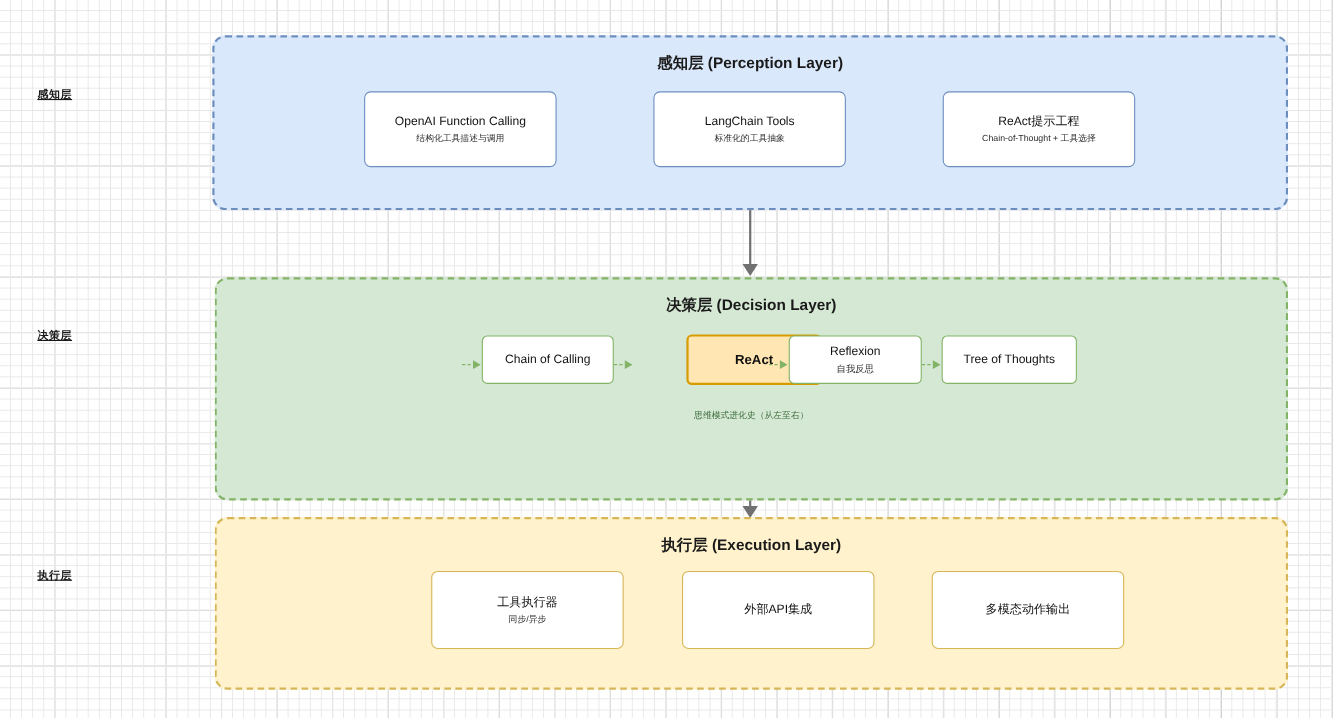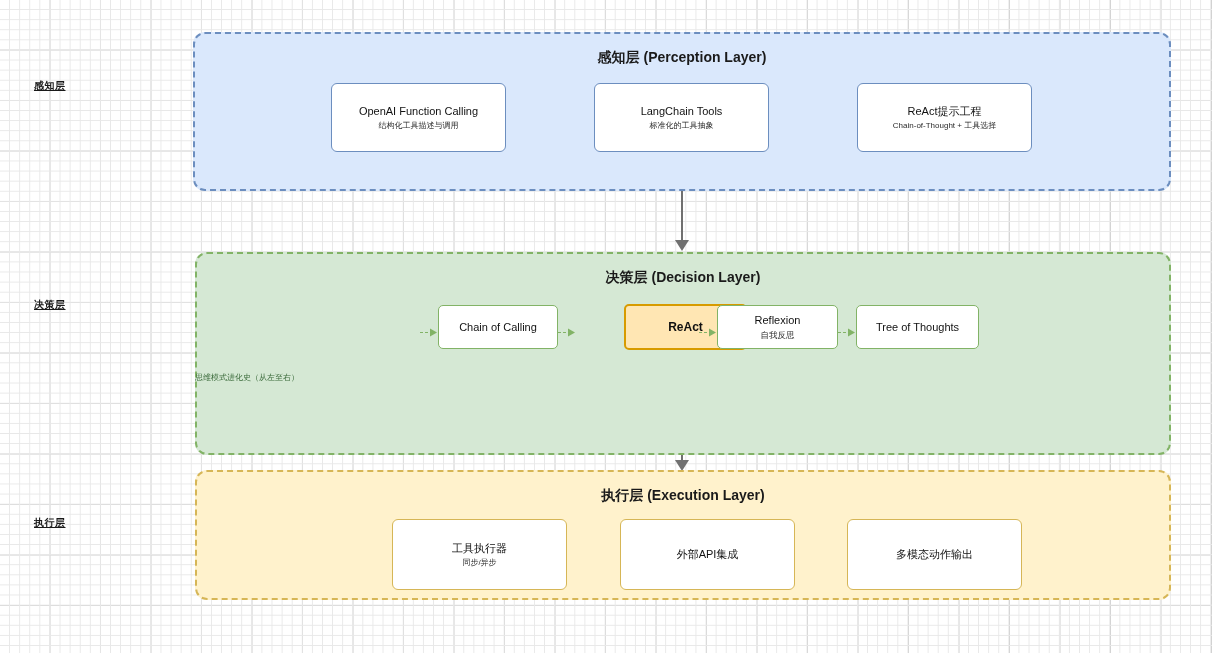--- a/index.html
+++ b/index.html
@@ -78,21 +78,21 @@
     height: 203px;
     background-color: #d5e8d4;
     border: 2px dashed #82b366;
   }
   #decision-layer .layer-title { top: 15px; }
 
   #execution-layer {
     left: 195px;
     top: 470px;
     width: 976px;
-    height: 130px;
+    height: 157px;
     background-color: #fff2cc;
     border: 2px dashed #d6b656;
   }
   #execution-layer .layer-title { top: 15px; }
 
   
   .node {
     position: absolute;
     box-sizing: border-box;
     background-color: #ffffff;
@@ -161,20 +161,21 @@
   #mini-arrow-1 { left: 558px; }
   #mini-arrow-2 { left: 699px; }
   #mini-arrow-3 { left: 838px; }
 
   
   #decision-caption {
     position: absolute;
     left: 195px;
     top: 372px;
     width: 976px;
+    text-align: center;
     font-size: 8px;
     color: #3b6b3b;
     line-height: 1.6;
   }
 
   
   .e-node {
     top: 519px;
     width: 175px;
     height: 71px;

